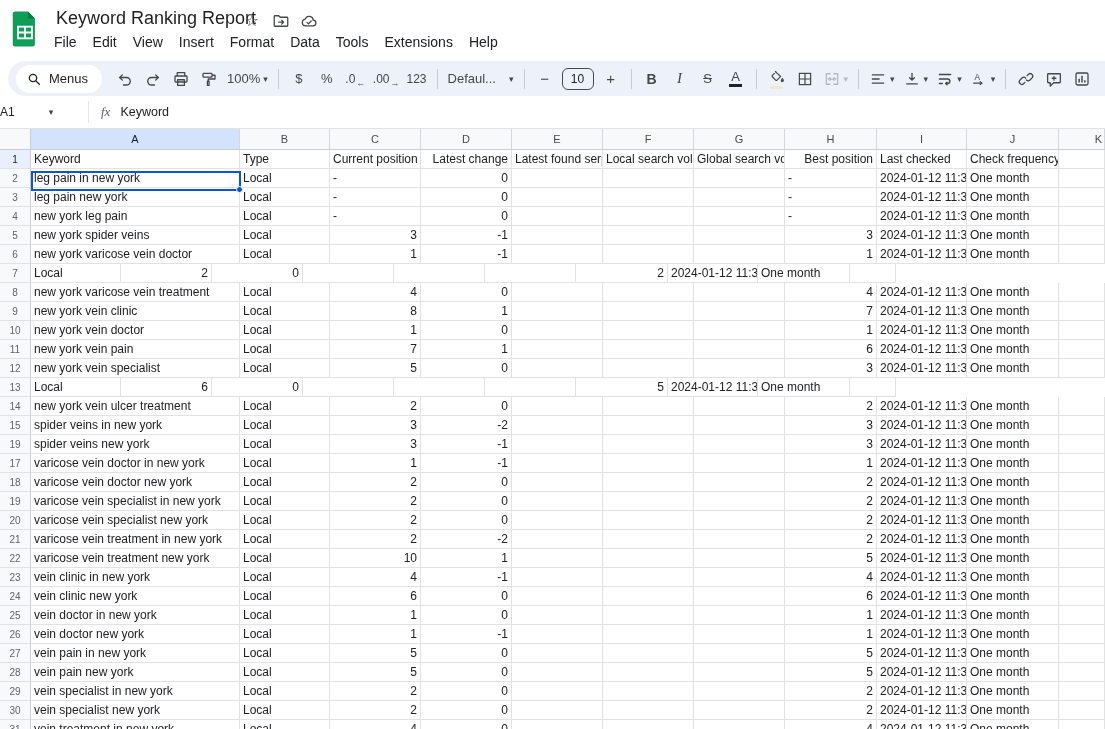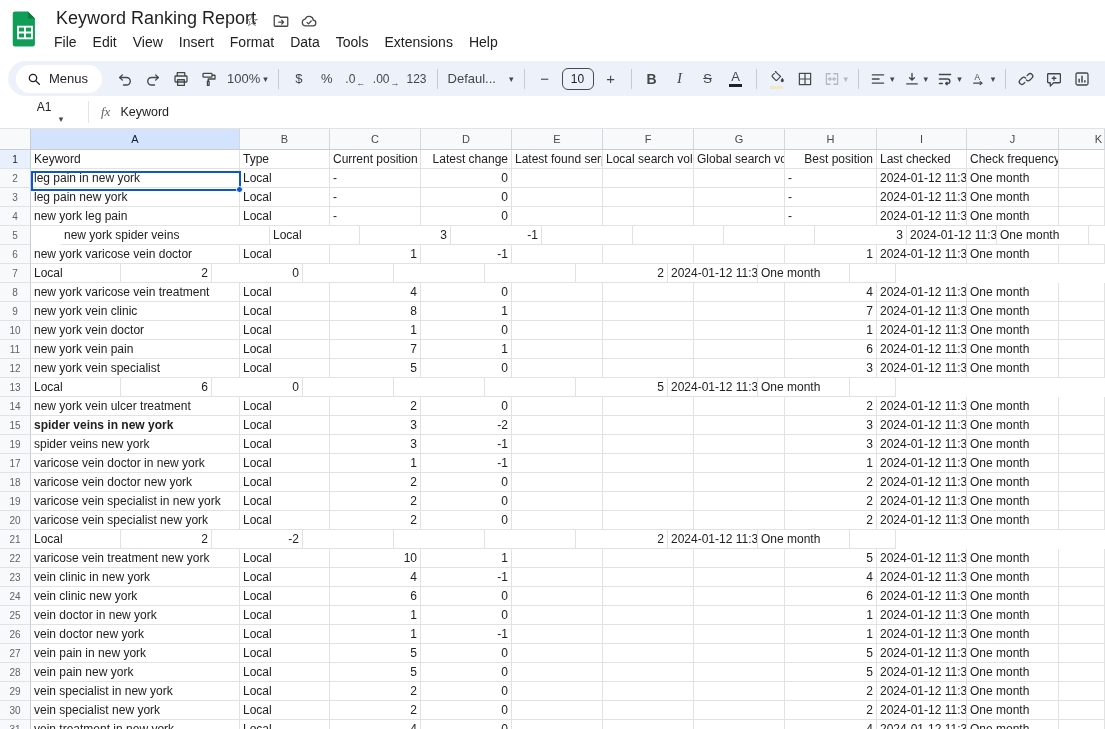--- a/index.html
+++ b/index.html
@@ -36,21 +36,21 @@
   .bold-b { font-weight:700; font-size:14px; }
   .ital-i { font-style:italic; font-family:"Liberation Serif",serif; font-size:15px; }
   .strike-s { text-decoration:line-through; font-size:13px; }
   .a-under { display:flex; flex-direction:column; align-items:center; line-height:1; }
   .a-under .bar { width:13px; height:3px; margin-top:1px; }
   .disabled { color:#b5b9bf; }
 
   
   #formulabar { position:absolute; left:0; top:96px; width:1105px; height:33px; background:#fff;
                 border-bottom:1px solid #e1e3e1; display:flex; align-items:center; }
-  #name-box { width:88px; display:flex; align-items:center; font-size:12px; color:#202124;flex-direction:column; }
+  #name-box { width:88px; display:flex; align-items:center; font-size:12px; color:#202124; }
   #name-box .caret { margin-left:34px; }
   #fx-sep { width:1px; height:22px; background:#e3e5e8; }
   #fx { font-style:italic; font-family:"Liberation Serif",serif; font-size:13px; color:#5f6368; margin:0 10px 0 12px; }
   #formula-content { font-size:12.5px; color:#202124; }
 
   
   #grid { position:absolute; left:0; top:129px; width:1105px; height:600px; overflow:hidden; background:#fff; }
   #col-header-row { display:flex; height:21px; }
   #corner { width:31px; height:21px; flex:none; background:#f8f9fa; border-right:1px solid #c9cdd2; border-bottom:1px solid #c9cdd2; }
   .ch { flex:none; height:21px; background:#f8f9fa; border-right:1px solid #d4d7db; border-bottom:1px solid #c9cdd2;
@@ -340,21 +340,21 @@
           <div class="cell" style="width: 91px;"></div>
           <div class="cell" style="width: 91px;"></div>
           <div class="cell" style="width: 91px;"></div>
           <div class="cell" style="width: 92px;">-</div>
           <div class="cell" style="width: 90px;">2024-01-12 11:3</div>
           <div class="cell" style="width: 92px;">One month</div>
           <div class="cell" style="width: 46px;"></div>
         </div>
         <div class="grow">
           <div class="rh">5</div>
-          <div class="cell" style="width: 209px; margin-left: 30px;">new york spider veins</div>
+          <div class="cell" style="width: 209px;">new york spider veins</div>
           <div class="cell" style="width: 90px;">Local</div>
           <div class="cell" style="width: 91px; text-align: right;">3</div>
           <div class="cell" style="width: 91px; text-align: right;">-1</div>
           <div class="cell" style="width: 91px;"></div>
           <div class="cell" style="width: 91px;"></div>
           <div class="cell" style="width: 91px;"></div>
           <div class="cell" style="width: 92px; text-align: right;">3</div>
           <div class="cell" style="width: 90px;">2024-01-12 11:3</div>
           <div class="cell" style="width: 92px;">One month</div>
           <div class="cell" style="width: 46px;"></div>
@@ -478,21 +478,21 @@
           <div class="cell" style="width: 91px;"></div>
           <div class="cell" style="width: 91px;"></div>
           <div class="cell" style="width: 91px;"></div>
           <div class="cell" style="width: 92px; text-align: right;">2</div>
           <div class="cell" style="width: 90px;">2024-01-12 11:3</div>
           <div class="cell" style="width: 92px;">One month</div>
           <div class="cell" style="width: 46px;"></div>
         </div>
         <div class="grow">
           <div class="rh">15</div>
-          <div class="cell" style="width: 209px; font-weight: bold;">spider veins in new york</div>
+          <div class="cell" style="width: 209px;">spider veins in new york</div>
           <div class="cell" style="width: 90px;">Local</div>
           <div class="cell" style="width: 91px; text-align: right;">3</div>
           <div class="cell" style="width: 91px; text-align: right;">-2</div>
           <div class="cell" style="width: 91px;"></div>
           <div class="cell" style="width: 91px;"></div>
           <div class="cell" style="width: 91px;"></div>
           <div class="cell" style="width: 92px; text-align: right;">3</div>
           <div class="cell" style="width: 90px;">2024-01-12 11:3</div>
           <div class="cell" style="width: 92px;">One month</div>
           <div class="cell" style="width: 46px;"></div>
@@ -562,20 +562,21 @@
           <div class="cell" style="width: 91px;"></div>
           <div class="cell" style="width: 91px;"></div>
           <div class="cell" style="width: 91px;"></div>
           <div class="cell" style="width: 92px; text-align: right;">2</div>
           <div class="cell" style="width: 90px;">2024-01-12 11:3</div>
           <div class="cell" style="width: 92px;">One month</div>
           <div class="cell" style="width: 46px;"></div>
         </div>
         <div class="grow">
           <div class="rh">21</div>
+          <div class="cell" style="width: 209px;">varicose vein treatment in new york</div>
           <div class="cell" style="width: 90px;">Local</div>
           <div class="cell" style="width: 91px; text-align: right;">2</div>
           <div class="cell" style="width: 91px; text-align: right;">-2</div>
           <div class="cell" style="width: 91px;"></div>
           <div class="cell" style="width: 91px;"></div>
           <div class="cell" style="width: 91px;"></div>
           <div class="cell" style="width: 92px; text-align: right;">2</div>
           <div class="cell" style="width: 90px;">2024-01-12 11:3</div>
           <div class="cell" style="width: 92px;">One month</div>
           <div class="cell" style="width: 46px;"></div>

